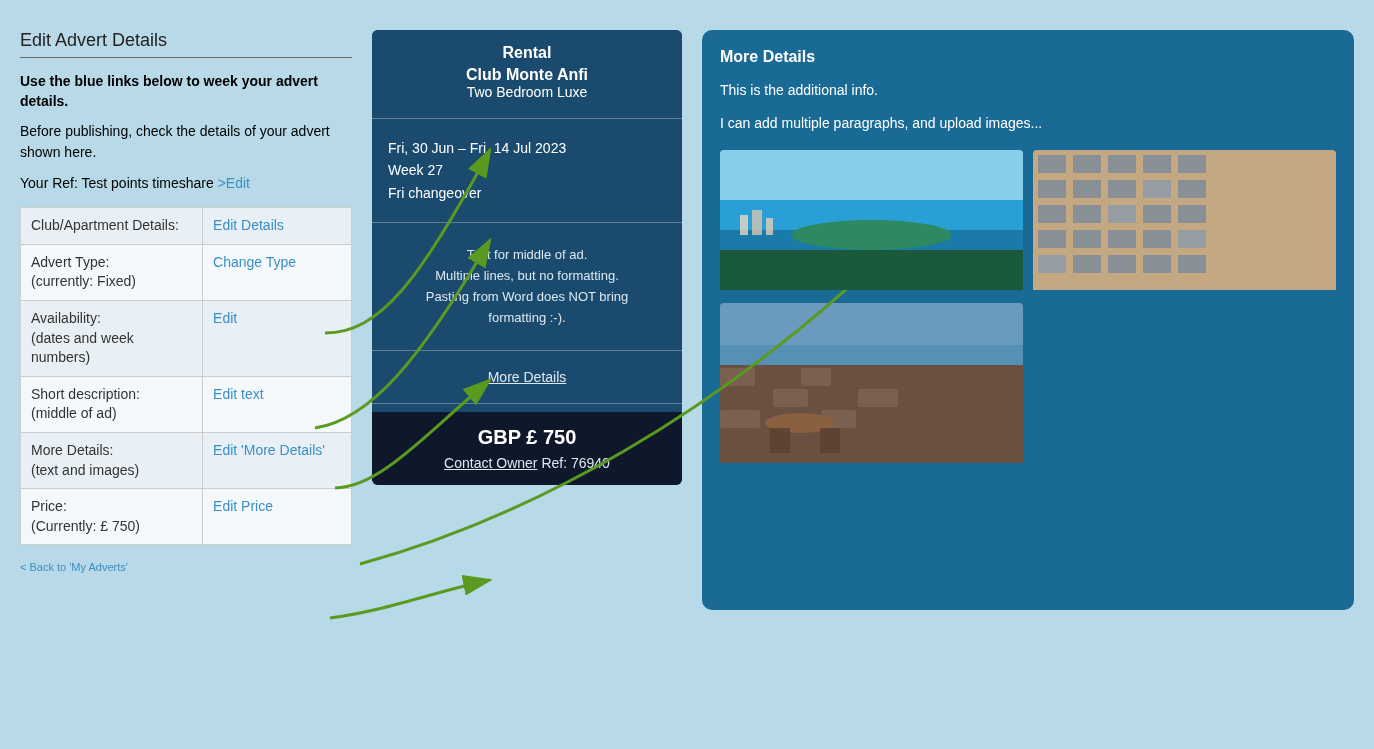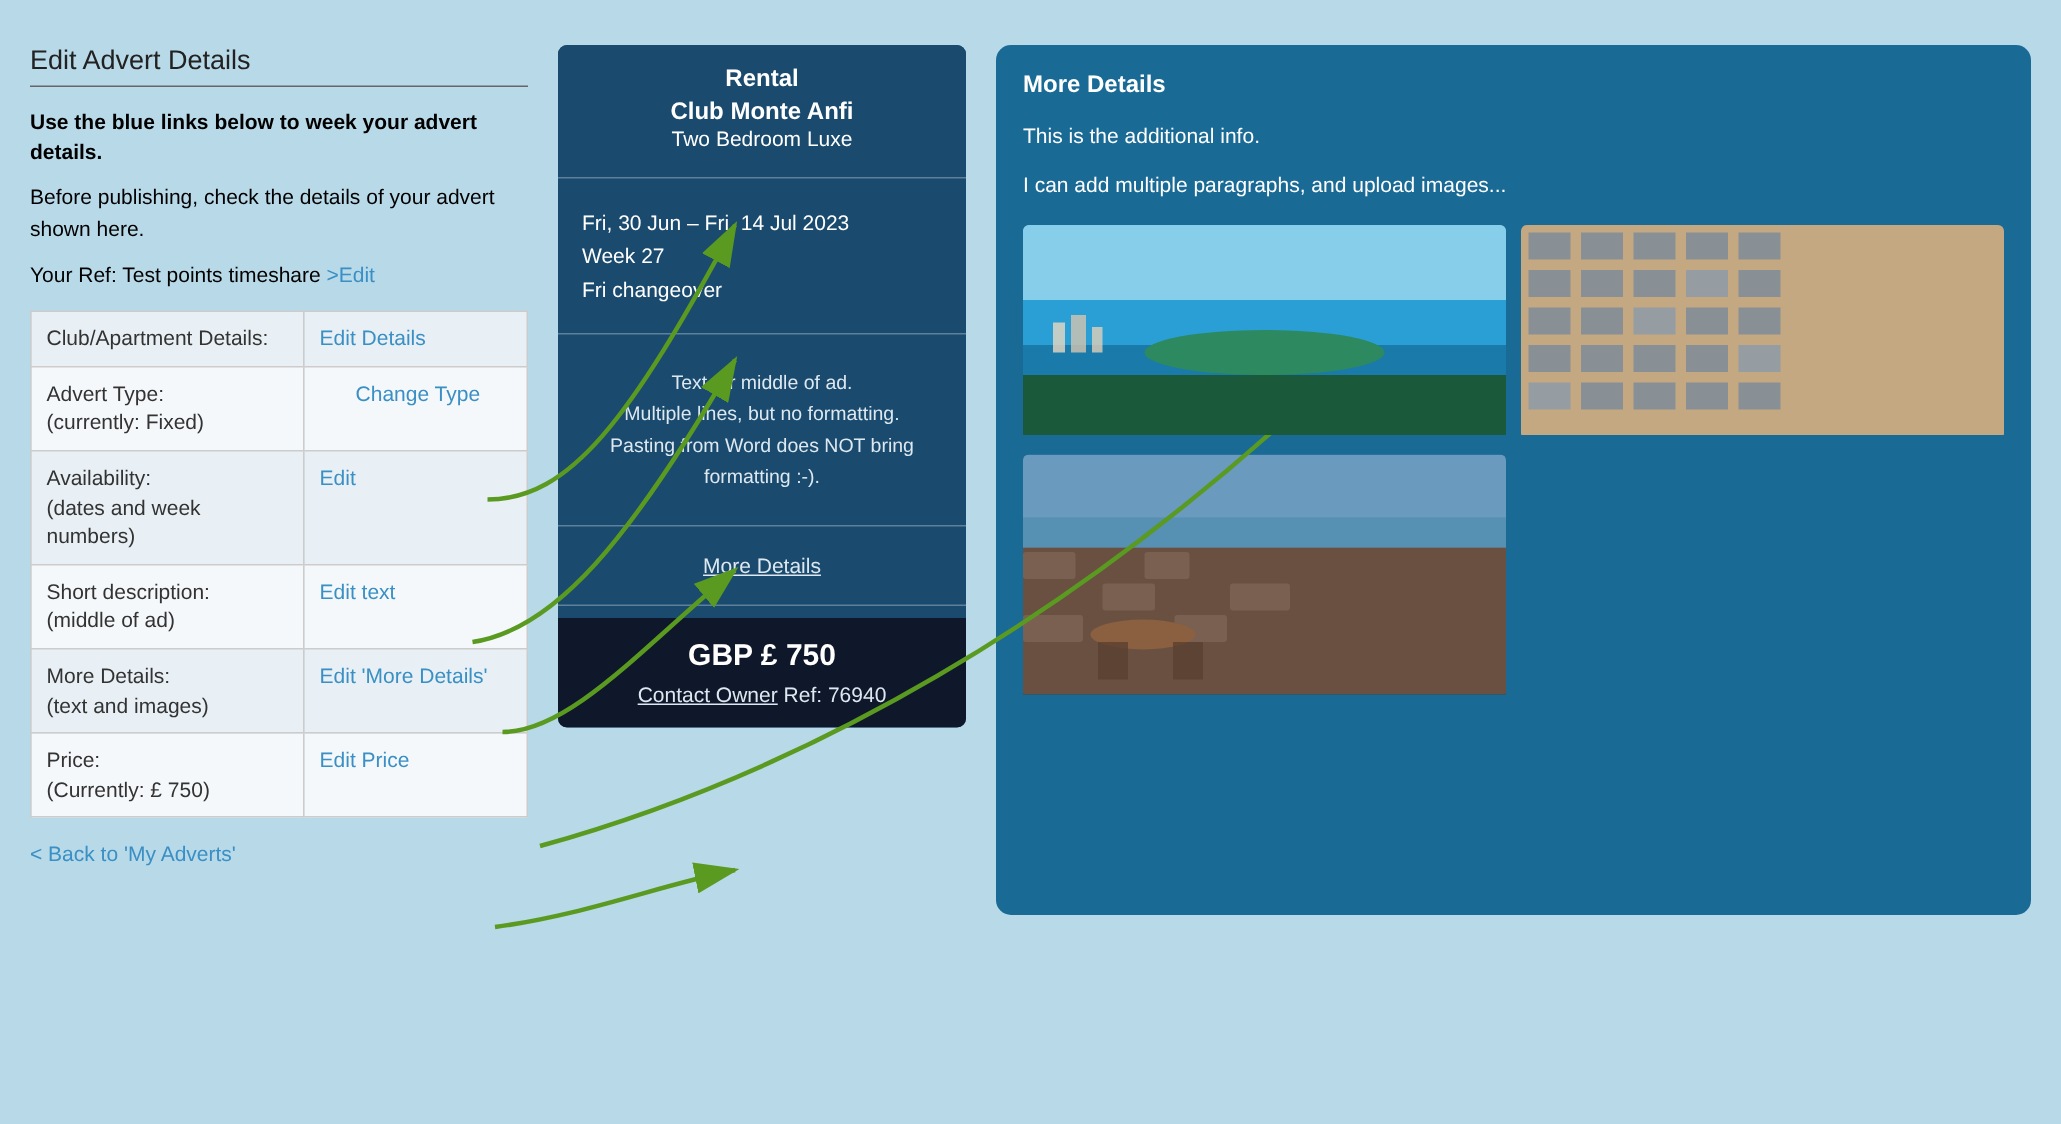--- a/index.html
+++ b/index.html
@@ -91,26 +91,26 @@
 
     .edit-table td a {
       color: #3a8fc4;
       text-decoration: none;
     }
 
     .back-link {
       margin-top: 14px;
       color: #3a8fc4;
       text-decoration: none;
-      font-size: 14px;
+      font-size: 11px;
     }
 
     
     .center-panel {
-      width: 272px;
+      width: 310px;
       flex-shrink: 0;
       background-color: #1a4a6e;
       color: white;
       border-radius: 6px;
       overflow: hidden;
       margin-top: 10px;
     }
 
     .card-header {
       background-color: #1a4a6e;
@@ -266,21 +266,21 @@
     </p>
 
     <table class="edit-table">
       <tbody>
           <tr>
         <td>Club/Apartment Details:</td>
         <td><a style="color: rgb(58, 143, 196); text-decoration: none; cursor: pointer; text-align: right;">Edit Details</a></td>
       </tr>
       <tr>
         <td>Advert Type:<br>(currently: Fixed)</td>
-        <td><a style="color: rgb(58, 143, 196); text-decoration: none; cursor: pointer; margin-left: 24px;">Change Type</a></td>
+        <td><a style="color: rgb(58, 143, 196); text-decoration: none; cursor: pointer;">Change Type</a></td>
       </tr>
       <tr>
         <td>Availability:<br>(dates and week numbers)</td>
         <td><a style="color: rgb(58, 143, 196); text-decoration: none; cursor: pointer;">Edit</a></td>
       </tr>
       <tr>
         <td>Short description:<br>(middle of ad)</td>
         <td><a style="color: rgb(58, 143, 196); text-decoration: none; cursor: pointer;">Edit text</a></td>
       </tr>
       <tr>

